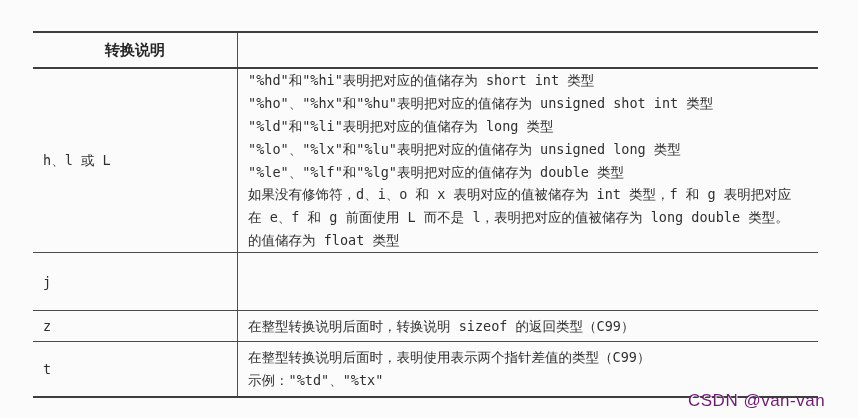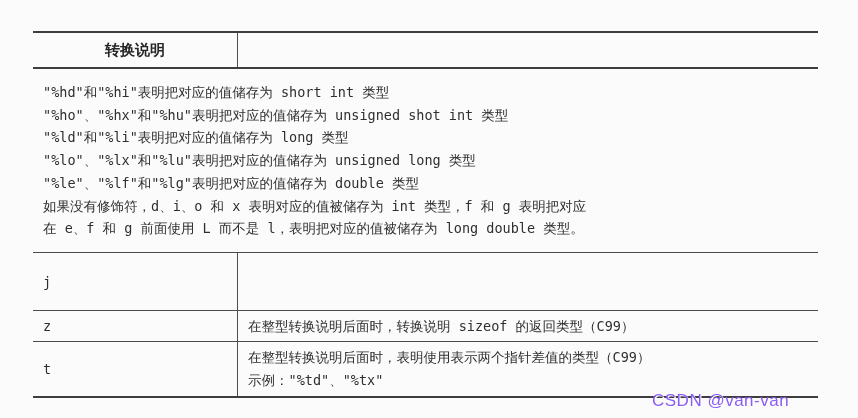--- a/index.html
+++ b/index.html
@@ -44,46 +44,48 @@
     font-weight:bold; font-size:15px; color:#262626;
   }
   .header .cell-right {
     flex-direction:row; align-items:center; padding-left:38px;
     font-family:"Liberation Sans","DejaVu Sans",sans-serif;
     font-weight:bold; font-size:15px; color:#262626;
   }
   .mline { line-height:22.8px; white-space:nowrap; }
   .r2 .mline, .r4 .mline { line-height:23.5px; }
   .watermark {
-    position:absolute; left:652px; top:391px;
+    position:absolute; left:688px; top:391px;
     font-family:"Liberation Sans","DejaVu Sans",sans-serif;
     font-size:17px; letter-spacing:0.5px;
-    color:#8b5cf6;
+    color:#701a75;
     text-shadow:1px 1px 0 #ffffff;
     text-align:center;
   }
 </style>
 </head>
 <body>
 
 <div class="table">
 
   <div class="row header">
     <div class="cell-left">转换说明</div>
   </div>
 
   <div class="row r1">
+    <div class="cell-left">h、l 或 L</div>
     <div class="cell-right">
       <div class="mline">"%hd"和"%hi"表明把对应的值储存为 short int 类型</div>
       <div class="mline">"%ho"、"%hx"和"%hu"表明把对应的值储存为 unsigned shot int 类型</div>
       <div class="mline">"%ld"和"%li"表明把对应的值储存为 long 类型</div>
       <div class="mline">"%lo"、"%lx"和"%lu"表明把对应的值储存为 unsigned long 类型</div>
       <div class="mline">"%le"、"%lf"和"%lg"表明把对应的值储存为 double 类型</div>
       <div class="mline">如果没有修饰符，d、i、o 和 x 表明对应的值被储存为 int 类型，f 和 g 表明把对应</div>
       <div class="mline">在 e、f 和 g 前面使用 L 而不是 l，表明把对应的值被储存为 long double 类型。</div>
+      <div class="mline">的值储存为 float 类型</div>
     </div>
   </div>
 
   <div class="row r2">
     <div class="cell-left">j</div>
   </div>
 
   <div class="row r3">
     <div class="cell-left">z</div>
     <div class="cell-right">

